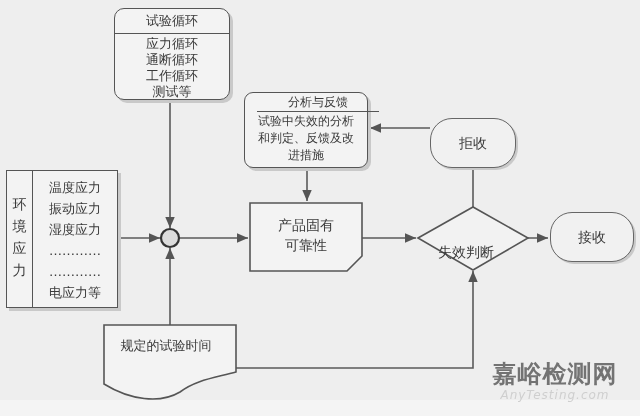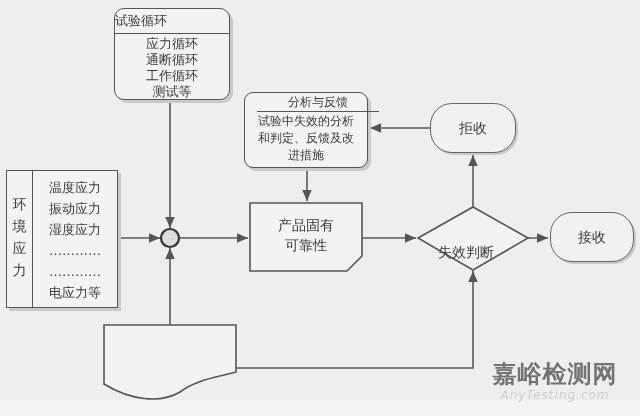--- a/index.html
+++ b/index.html
@@ -7,21 +7,21 @@
          font-family:"DejaVu Sans", sans-serif; color:#3a3a3a; }
   .canvas { position:absolute; left:0; top:0; width:640px; height:400px; background:#eeeeee; }
   .bottom-strip { position:absolute; left:0; top:400px; width:640px; height:16px; background:#f4f4f4; }
   svg.lines { position:absolute; left:0; top:0; width:640px; height:416px; }
   .box { position:absolute; border:1.6px solid #555; background:#f3f3f3; box-sizing:border-box;
          box-shadow:3px 3px 0 #c9c9c9; }
 
   
   #cycle { left:114px; top:8px; width:116px; height:92px; border-radius:10px; }
   #cycle .hdr { position:absolute; left:0; top:0; width:100%; height:24px; border-bottom:1.6px solid #555;
-                font-size:13px; line-height:24px; }
+                font-size:13px; line-height:24px; text-align:center; }
   #cycle .items { position:absolute; left:0; top:27px; width:100%; text-align:center; font-size:13px; line-height:16px; }
 
   
   #env { left:6px; top:170px; width:112px; height:138px; }
   #env .side { position:absolute; left:0; top:0; width:26px; height:100%; border-right:1.6px solid #555;
                font-size:14px; line-height:22px; text-align:center; padding-top:22px; box-sizing:border-box; }
   #env .list { position:absolute; left:28px; top:6px; right:2px; font-size:13px; line-height:21px; text-align:center; }
 
   
   #feedback { left:244px; top:92px; width:124px; height:76px; border-radius:9px; }
@@ -29,21 +29,21 @@
                    font-size:12px; line-height:18px; text-align:center; }
   #feedback .body { position:absolute; left:0; top:20px; width:100%; font-size:12px; line-height:17px; text-align:center; }
 
   
   #product { left:250px; top:203px; width:112px; height:68px; border:none; background:transparent; box-shadow:none; }
   #product .label { position:absolute; left:0; top:12px; width:100%; font-size:14px; line-height:20px; text-align:center; }
 
   
   .term { position:absolute; border:1.6px solid #666; background:#f1f1f1; border-radius:22px; box-sizing:border-box;
           font-size:14px; text-align:center; box-shadow:2px 2px 0 #c9c9c9; }
-  #reject { left:430px; top:103px; width:86px; height:50px; line-height:48px; }
+  #reject { left:430px; top:118px; width:86px; height:50px; line-height:48px; }
   #accept { left:550px; top:212px; width:84px; height:50px; line-height:48px; }
 
   #decision-label { position:absolute; left:418px; top:244px; width:96px; text-align:center; font-size:14px; }
 
   
   #plan { position:absolute; left:104px; top:325px; width:132px; height:78px; }
   #plan .label { position:absolute; left:0; top:10px; width:124px; font-size:13px; line-height:22px; text-align:center; }
 
   
   #watermark { position:absolute; left:480px; top:360px; width:150px; text-align:center; }
@@ -137,19 +137,20 @@
   </div>
 </div>
 
 <div id="decision-label">失效判断</div>
 
 <div class="term" id="reject">拒收</div>
 <div class="term" id="accept">接收</div>
 
 <div id="plan">
   <div class="label">
+    <div>规定的试验时间</div>
   </div>
 </div>
 
 <div id="watermark">
   <div class="cn">嘉峪检测网</div>
   <div class="en">AnyTesting.com</div>
 </div>
 
 </body></html>

